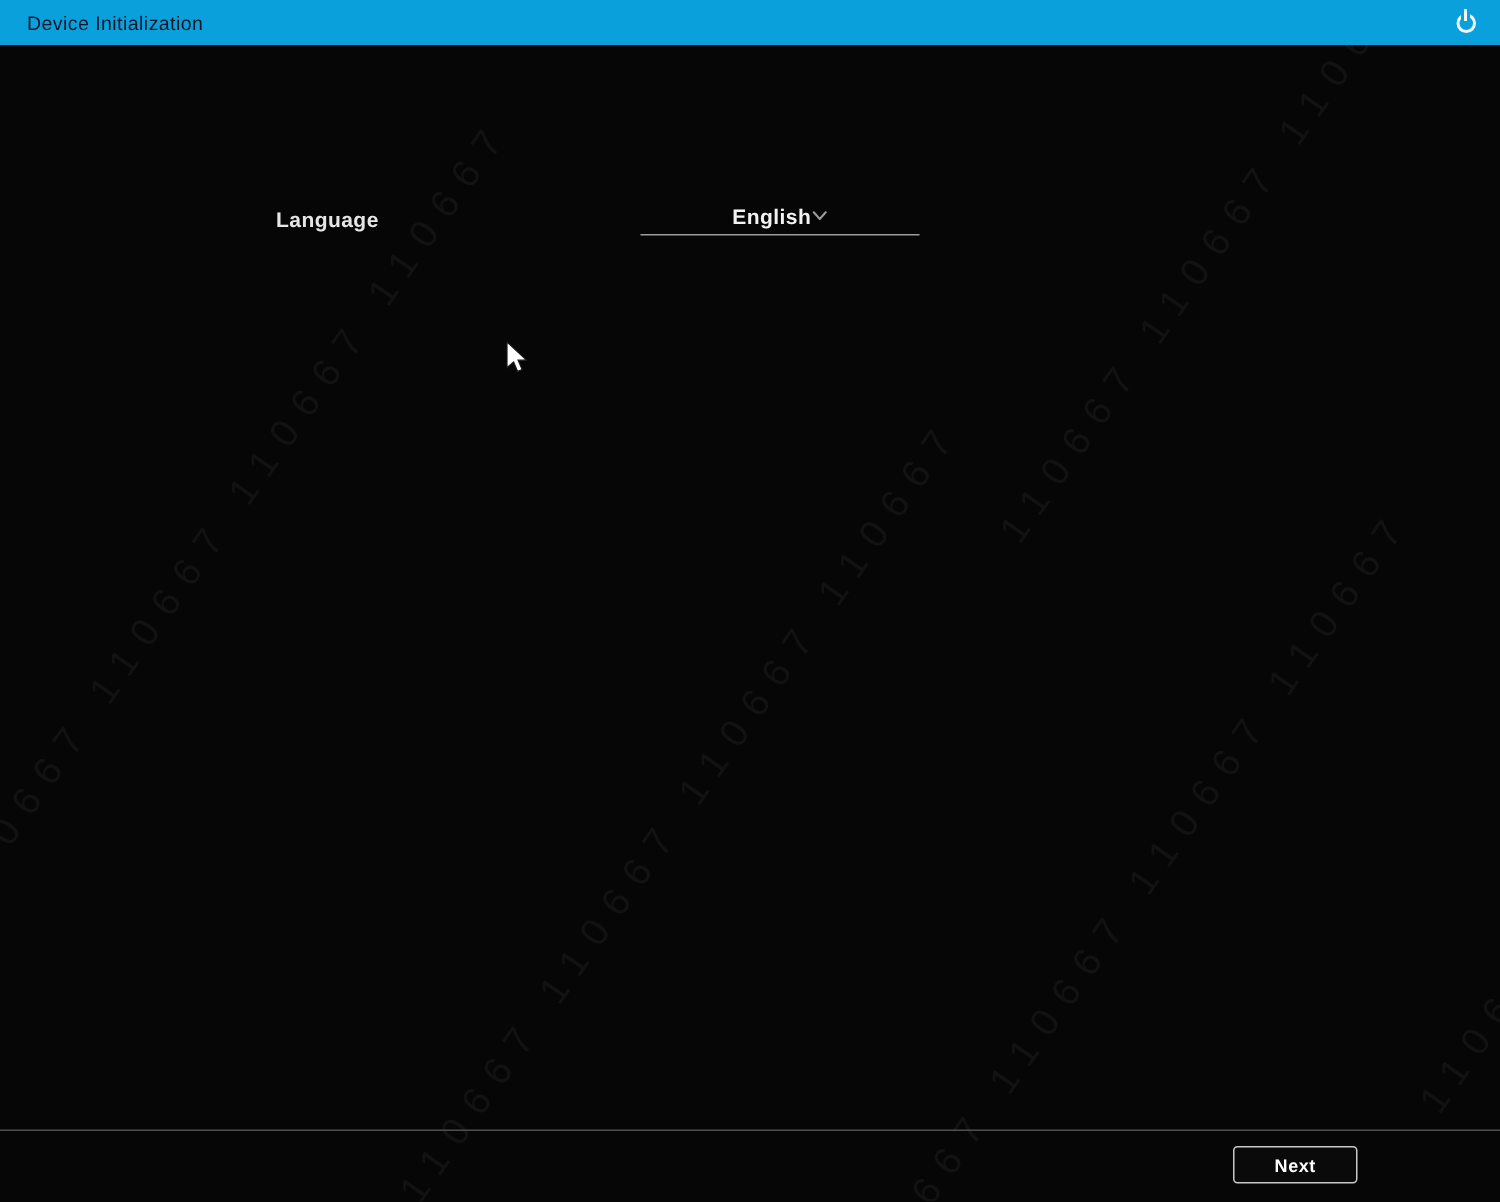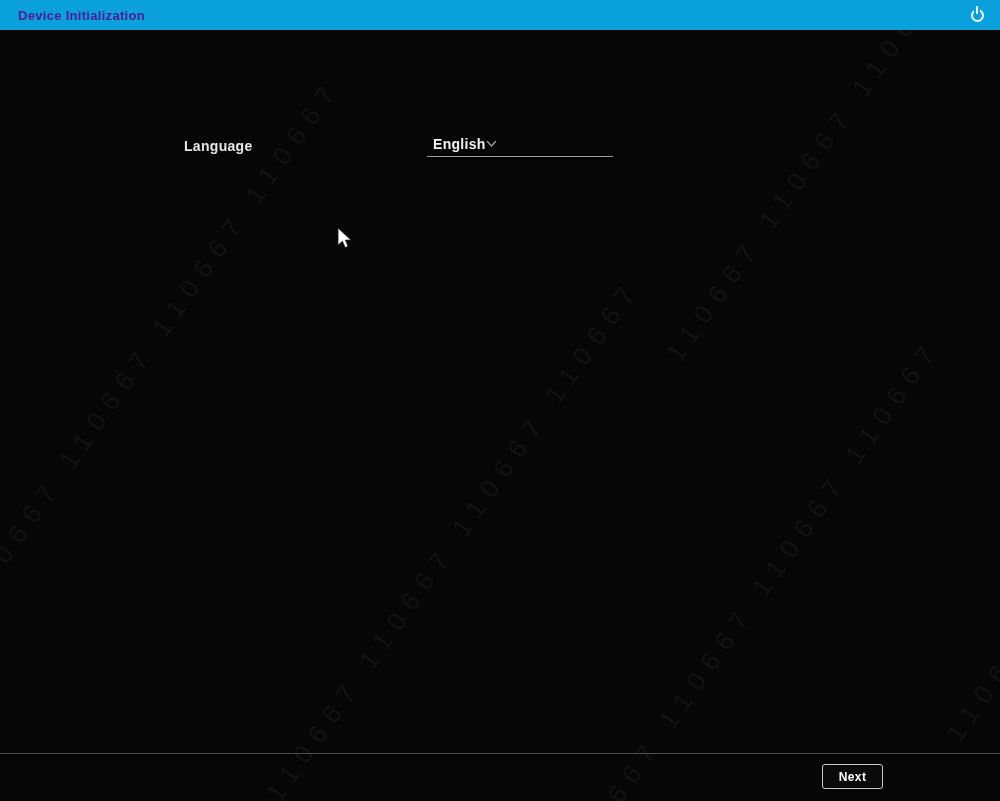--- a/index.html
+++ b/index.html
@@ -24,23 +24,23 @@
     width: 100%;
     height: 30px;
     background: #0aa0dc;
     display: flex;
     align-items: center;
     justify-content: space-between;
     box-sizing: border-box;
     padding: 0 12px 0 18px;
   }
   .titlebar-title {
-    color: #4c1d95;
+    color: #0f172a;
     font-size: 13px;
-    font-weight: 700;
+    font-weight: 400;
     letter-spacing: 0.3px;
   }
   .power-button {
     width: 22px;
     height: 22px;
     display: flex;
     align-items: center;
     justify-content: center;
     cursor: pointer;
     background: transparent;
@@ -104,21 +104,21 @@
   .language-select {
     position: absolute;
     left: 427px;
     top: 131px;
     width: 186px;
     height: 26px;
     border-bottom: 1px solid #9c9c9c;
     box-sizing: border-box;
     display: flex;
     align-items: center;
-    justify-content: flex-start;
+    justify-content: center;
     padding: 0 6px;
     cursor: pointer;
   }
   .language-value {
     font-size: 14px;
     font-weight: 600;
     color: #f2f2f2;
     letter-spacing: 0.3px;
   }
   .chevron-down {
@@ -143,21 +143,21 @@
     left: 0;
     top: 753px;
     width: 100%;
     height: 1px;
     background: #4f4f4f;
   }
   .next-button {
     position: absolute;
     left: 822px;
     top: 764px;
-    width: 61px;
+    width: 83px;
     height: 25px;
     background: rgba(255, 255, 255, 0.02);
     border: 1px solid #c9c9c9;
     border-radius: 3px;
     color: #ffffff;
     font-family: "Liberation Sans", sans-serif;
     font-size: 12px;
     font-weight: 700;
     letter-spacing: 0.4px;
     cursor: pointer;

